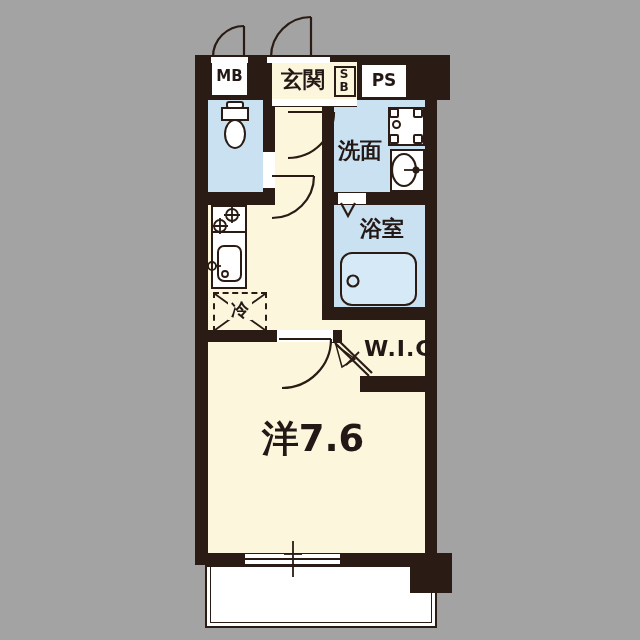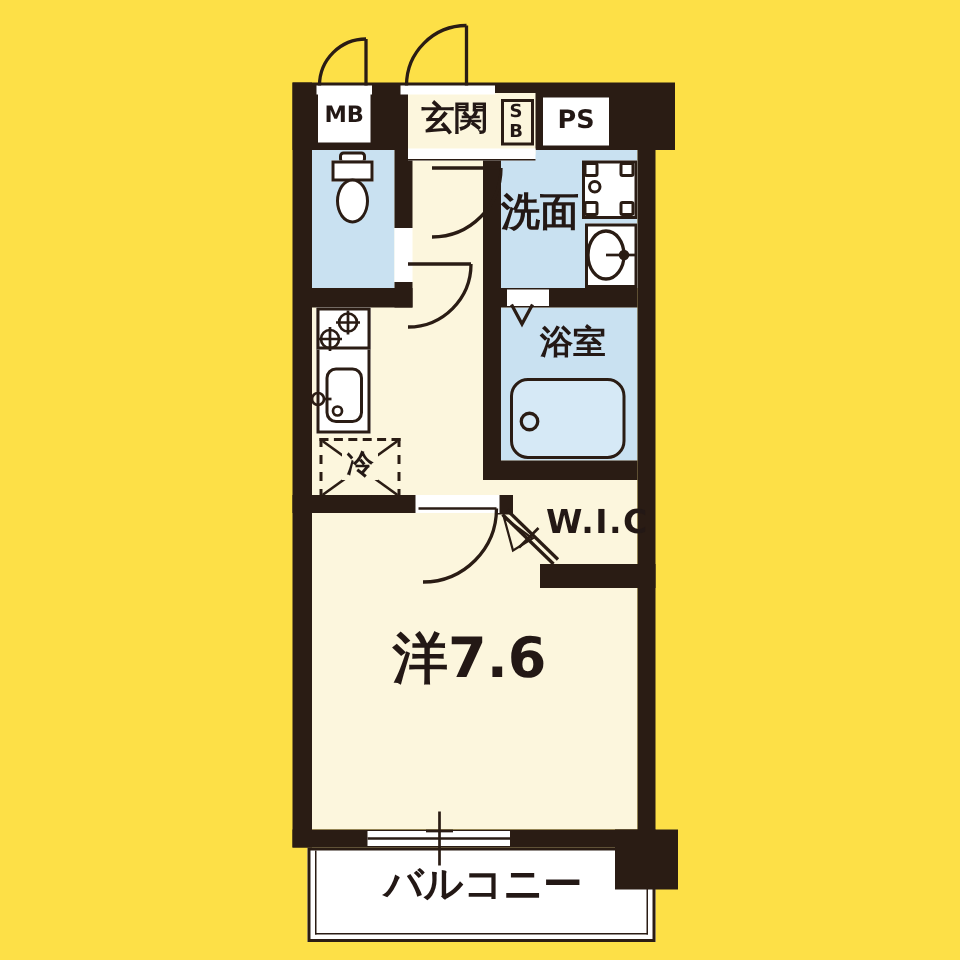--- a/index.html
+++ b/index.html
@@ -1,17 +1,17 @@
 <!DOCTYPE html>
 <html><head>
 <meta charset="utf-8">
 <style>
   html,body{margin:0;padding:0;background:#ffffff;}
   body{font-family:"DejaVu Sans","Liberation Sans",sans-serif;}
-  #canvas{position:relative;width:640px;height:640px;background:#fde047;overflow:hidden;}
+  #canvas{position:relative;width:640px;height:640px;background:#a3a3a3;overflow:hidden;}
   .abs{position:absolute;box-sizing:border-box;}
   .wall{background:#2a1c14;z-index:3;}
   .floor-cream{background:#fcf6dd;z-index:1;}
   .floor-wet{background:#c9e1f1;z-index:2;}
   .gap{background:#ffffff;z-index:4;}
   .cutout{background:#ffffff;z-index:4;}
   .fixture{background:#ffffff;border:2px solid #2a1c14;z-index:5;}
   .label{color:#231815;font-weight:bold;text-align:center;z-index:7;line-height:1.05;white-space:nowrap;}
   #overlay{position:absolute;left:0;top:0;z-index:6;pointer-events:none;}
   .balcony{background:#ffffff;border:2px solid #2a1c14;z-index:2;}
@@ -148,20 +148,19 @@
         <path d="M 265 294 L 215 330"></path>
       </g>
     </g>
   </svg>
 
   <div class="abs label" style="left:212px;top:69px;width:35px;font-size:15px;">MB</div>
   <div class="abs label" style="left:272px;top:68px;width:62px;font-size:22px;">玄関</div>
   <div class="abs label" style="left:334px;top:68px;width:20px;font-size:12px;">S</div>
   <div class="abs label" style="left:334px;top:81px;width:20px;font-size:12px;">B</div>
   <div class="abs label" style="left:362px;top:72px;width:44px;font-size:17px;">PS</div>
-  <div class="abs label" style="left:334px;top:129px;width:52px;font-size:26px;">洗面</div>
+  <div class="abs label" style="left:334px;top:139px;width:52px;font-size:22px;">洗面</div>
   <div class="abs label" style="left:354px;top:217px;width:56px;font-size:22px;">浴室</div>
   <div class="abs label" style="left:228px;top:301px;width:24px;font-size:18px;background:#fcf6dd;">冷</div>
   <div class="abs label" style="left:364px;top:337px;width:68px;font-size:22px;letter-spacing:1px;">W.I.C</div>
   <div class="abs label" style="left:238px;top:420px;width:150px;font-size:37px;">洋7.6</div>
-  <div class="abs label" style="left:238px;top:577px;width:168px;font-size:26px;">バルコニー</div>
 
 </div>
 
 </body></html>

